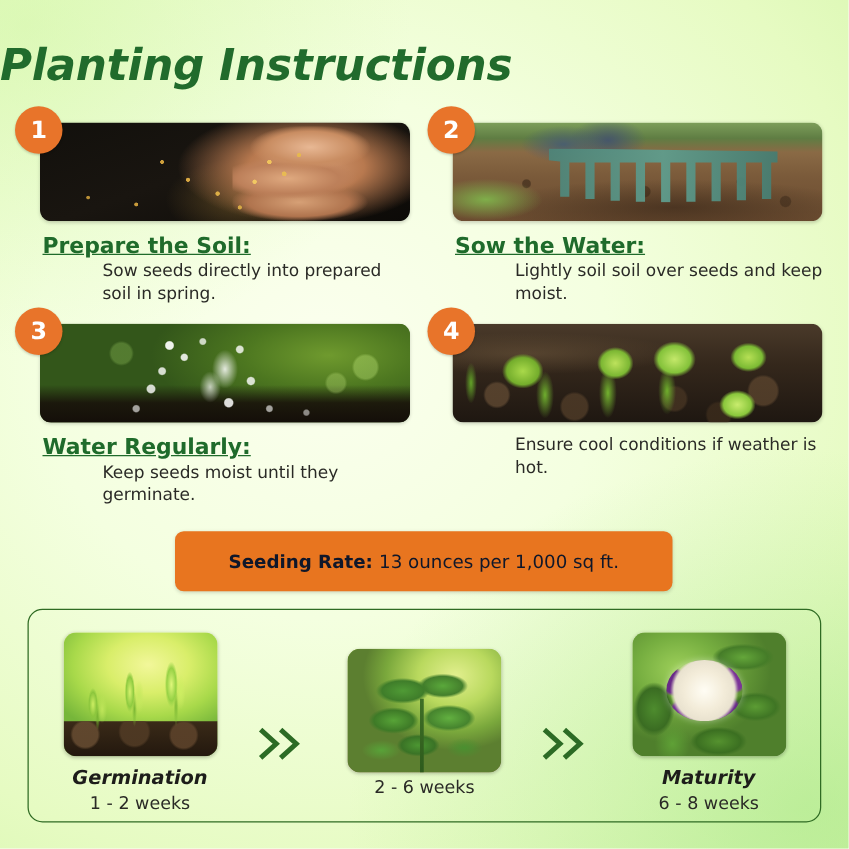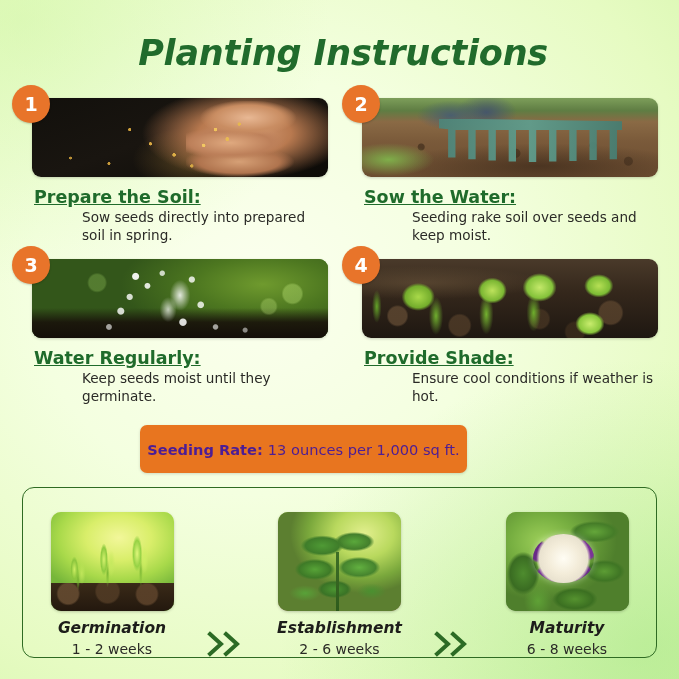--- a/index.html
+++ b/index.html
@@ -31,21 +31,21 @@
       radial-gradient(90% 70% at 95% 95%, rgba(150,225,120,0.45) 0%, rgba(150,225,120,0.0) 60%),
       radial-gradient(70% 60% at 3% 3%, rgba(205,245,160,0.5) 0%, rgba(205,245,160,0) 65%);
   }
 
   
   .title {
     position: absolute;
     left: 0;
     top: 33px;
     width: 548px;
-    text-align: right;
+    text-align: left;
     font-family: "DejaVu Sans", sans-serif;
     font-weight: bold;
     font-style: italic;
     font-size: 35px;
     letter-spacing: -0.2px;
     color: #216b2c;
     z-index: 5;
   }
 
   
@@ -114,25 +114,25 @@
     margin-left: 48px;
   }
 
   .row-gap { height: 14px; }
 
   
   .rate-banner {
     position: absolute;
     left: 140px;
     top: 425px;
-    width: 327px;
+    width: 398px;
     height: 48px;
     border-radius: 7px;
     background: #e8751f;
-    color: #4c1d95;
+    color: #0f172a;
     display: flex;
     align-items: center;
     justify-content: center;
     font-family: "DejaVu Sans", sans-serif;
     font-size: 14.6px;
     z-index: 5;
     box-shadow: 0 1px 3px rgba(0,0,0,0.15);
   }
   .rate-banner .rate-label { font-weight: bold; margin-right: 5px; }
 
@@ -141,21 +141,21 @@
     position: absolute;
     left: 22px;
     top: 487px;
     width: 635px;
     height: 171px;
     box-sizing: border-box;
     border: 1.5px solid #2f6b23;
     border-radius: 12px;
     z-index: 4;
     display: flex;
-    align-items: flex-end;
+    align-items: center;
     justify-content: space-between;
     padding: 12px 14px 0 14px;
   }
   .tl-stage {
     width: 150px;
     text-align: center;
   }
   .thumb {
     position: relative;
     width: 123px;
@@ -435,21 +435,21 @@
         </div>
       </div>
 
       <div class="step">
         <div class="photo">
           <div class="scene scene-rake"></div>
         </div>
         <div class="badge">2</div>
         <div class="step-text">
           <div class="step-head">Sow the Water:</div>
-          <div class="step-body">Seeding rake soil over seeds and keep moist.</div>
+          <div class="step-body">Lightly soil soil over seeds and keep moist.</div>
         </div>
       </div>
 
     </div>
 
     <div class="row-gap"></div>
 
     <div class="step-row">
 
       <div class="step">
@@ -462,21 +462,20 @@
           <div class="step-body">Keep seeds moist until they germinate.</div>
         </div>
       </div>
 
       <div class="step">
         <div class="photo">
           <div class="scene scene-sprouts"></div>
         </div>
         <div class="badge">4</div>
         <div class="step-text">
-          <div class="step-head">Provide Shade:</div>
           <div class="step-body">Ensure cool conditions if weather is hot.</div>
         </div>
       </div>
 
     </div>
   </div>
 
   <div class="rate-banner">
     <span class="rate-label">Seeding Rate:</span>
     <span class="rate-value">13 ounces per 1,000 sq ft.</span>
@@ -496,21 +495,20 @@
       <svg width="40" height="26" viewBox="0 0 40 26" aria-hidden="true">
         <path d="M4 3 L15 13 L4 23" fill="none" stroke="#2c6b25" stroke-width="4" stroke-linecap="square"></path>
         <path d="M20 3 L31 13 L20 23" fill="none" stroke="#2c6b25" stroke-width="4" stroke-linecap="square"></path>
       </svg>
     </div>
 
     <div class="tl-stage">
       <div class="thumb">
         <div class="scene scene-estab"></div>
       </div>
-      <div class="tl-name">Establishment</div>
       <div class="tl-time">2 - 6 weeks</div>
     </div>
 
     <div class="chev">
       <svg width="40" height="26" viewBox="0 0 40 26" aria-hidden="true">
         <path d="M4 3 L15 13 L4 23" fill="none" stroke="#2c6b25" stroke-width="4" stroke-linecap="square"></path>
         <path d="M20 3 L31 13 L20 23" fill="none" stroke="#2c6b25" stroke-width="4" stroke-linecap="square"></path>
       </svg>
     </div>
 

